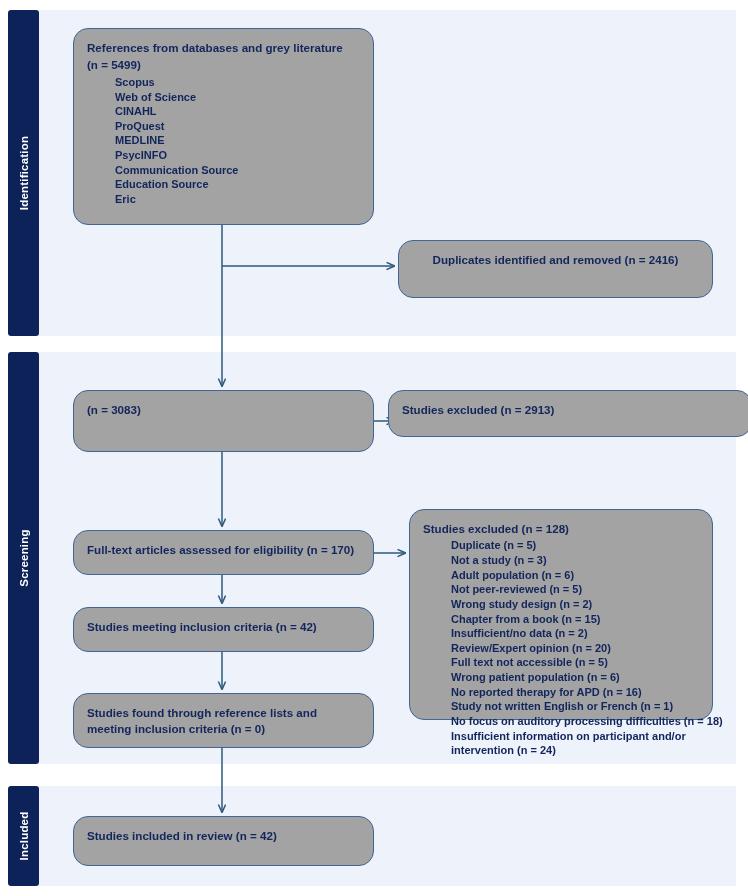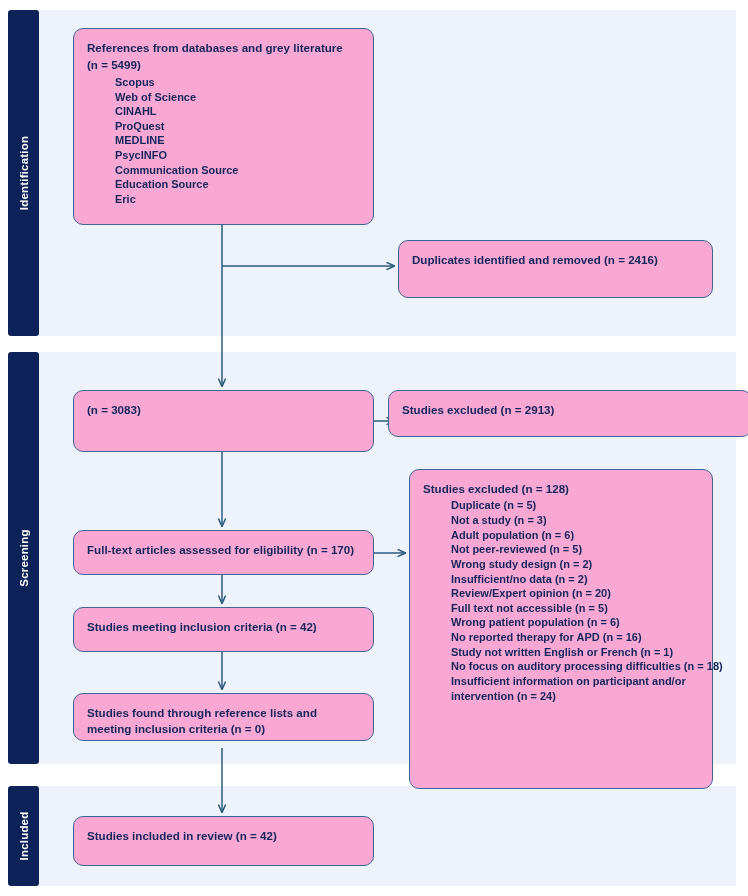--- a/index.html
+++ b/index.html
@@ -49,23 +49,23 @@
   #band-identification { top: 10px;  height: 326px; }
   #tab-identification  { top: 10px;  height: 326px; }
   #band-screening      { top: 352px; height: 412px; }
   #tab-screening       { top: 352px; height: 412px; }
   #band-included       { top: 786px; height: 100px; }
   #tab-included        { top: 786px; height: 100px; }
 
   
   .node {
     position: absolute;
-    background: #f9a8d4;
+    background: #a3a3a3;
     border: 1.6px solid #3f6694;
-    border-radius: 10px;
+    border-radius: 15px;
     box-sizing: border-box;
     color: #13265c;
     font-size: 11.6px;
     line-height: 1.42;
   }
   .node .body {
     padding: 11px 13px 10px 13px;
   }
   .node .title {
     font-weight: bold;
@@ -84,27 +84,27 @@
     font-weight: bold;
     color: #13265c;
     font-size: 11px;
     line-height: 1.33;
     white-space: nowrap;
   }
   .sublist li.wrap { white-space: normal; }
 
   
   #node-sources      { left: 73px;  top: 28px;  width: 301px; height: 197px; }
-  #node-duplicates   { left: 398px; top: 240px; width: 315px; height: 58px; }
+  #node-duplicates   { left: 398px; top: 240px; width: 315px; height: 58px; text-align: center; }
   #node-screened     { left: 73px;  top: 390px; width: 301px; height: 62px; }
   #node-excluded-ta  { left: 388px; top: 390px; width: 364px; height: 47px; }
   #node-fulltext     { left: 73px;  top: 530px; width: 301px; height: 45px; }
   #node-inclusion    { left: 73px;  top: 607px; width: 301px; height: 45px; }
-  #node-reflists     { left: 73px;  top: 693px; width: 301px; height: 48px; }
-  #node-excluded-ft  { left: 409px; top: 469px; width: 304px; height: 320px; }
+  #node-reflists     { left: 73px;  top: 693px; width: 301px; height: 55px; }
+  #node-excluded-ft  { left: 409px; top: 509px; width: 304px; height: 211px; }
   #node-included     { left: 73px;  top: 816px; width: 301px; height: 50px; }
 
   #node-sources .title { margin-bottom: 1px; }
 
   
   #connectors {
     position: absolute;
     left: 0; top: 0;
     width: 748px; height: 896px;
     pointer-events: none;
@@ -217,20 +217,21 @@
       <div>
         <span class="title">Studies excluded</span>
         <span class="title n-count">(n = 128)</span>
       </div>
       <ul class="sublist">
         <li>Duplicate (n = 5)</li>
         <li>Not a study (n = 3)</li>
         <li>Adult population (n = 6)</li>
         <li>Not peer-reviewed (n = 5)</li>
         <li>Wrong study design (n = 2)</li>
+        <li>Chapter from a book (n = 15)</li>
         <li>Insufficient/no data (n = 2)</li>
         <li>Review/Expert opinion (n = 20)</li>
         <li>Full text not accessible (n = 5)</li>
         <li>Wrong patient population (n = 6)</li>
         <li>No reported therapy for APD (n = 16)</li>
         <li>Study not written English or French (n = 1)</li>
         <li>No focus on auditory processing difficulties (n = 18)</li>
         <li class="wrap">Insufficient information on participant and/or intervention (n = 24)</li>
       </ul>
     </div>

